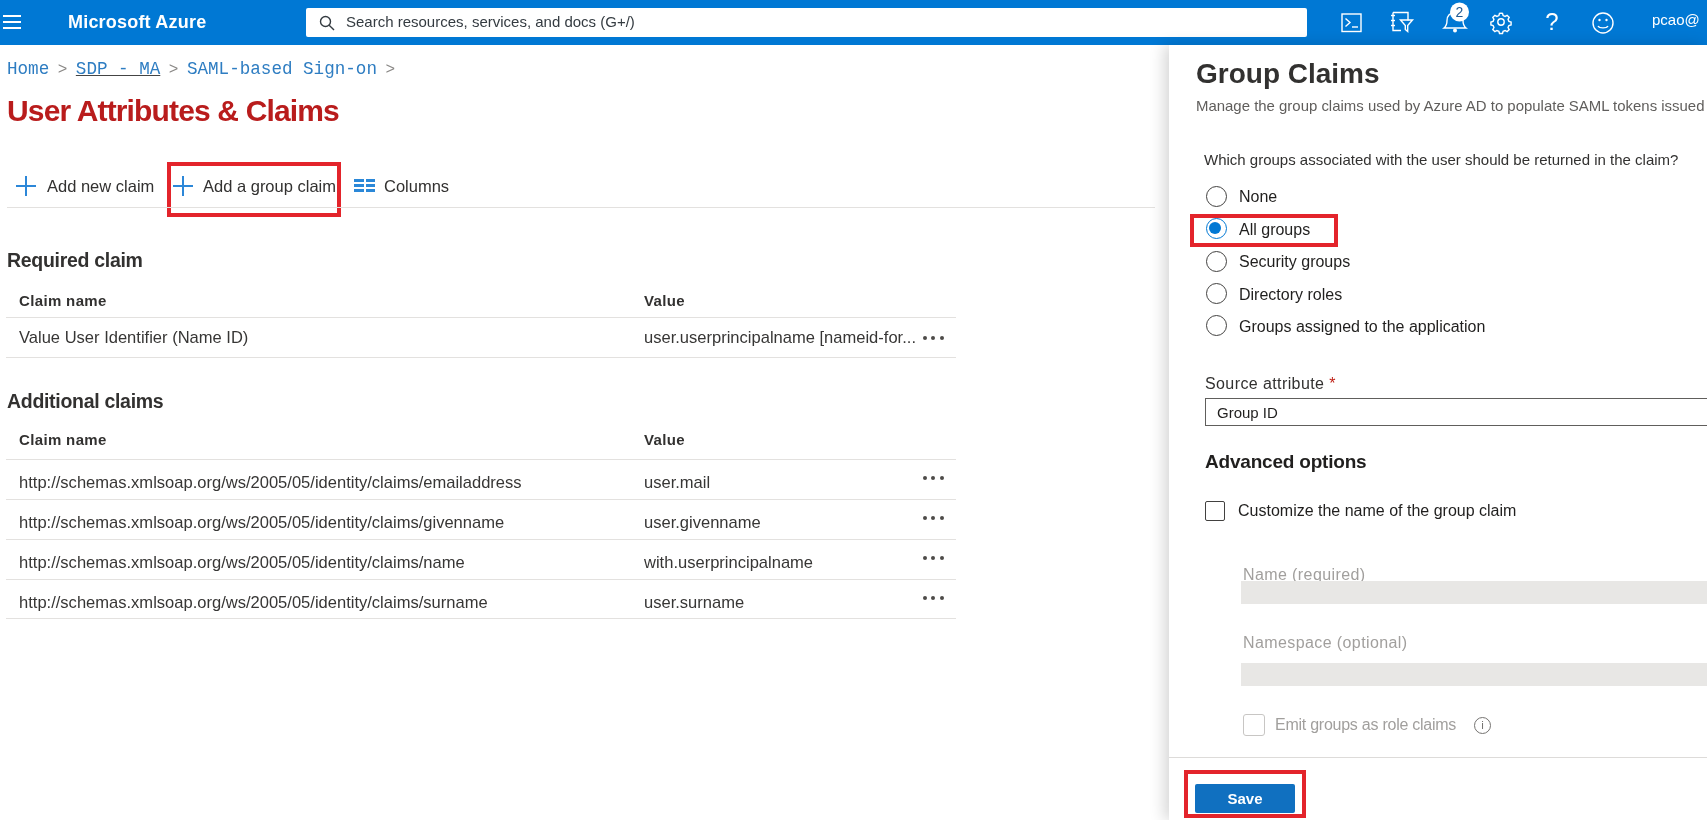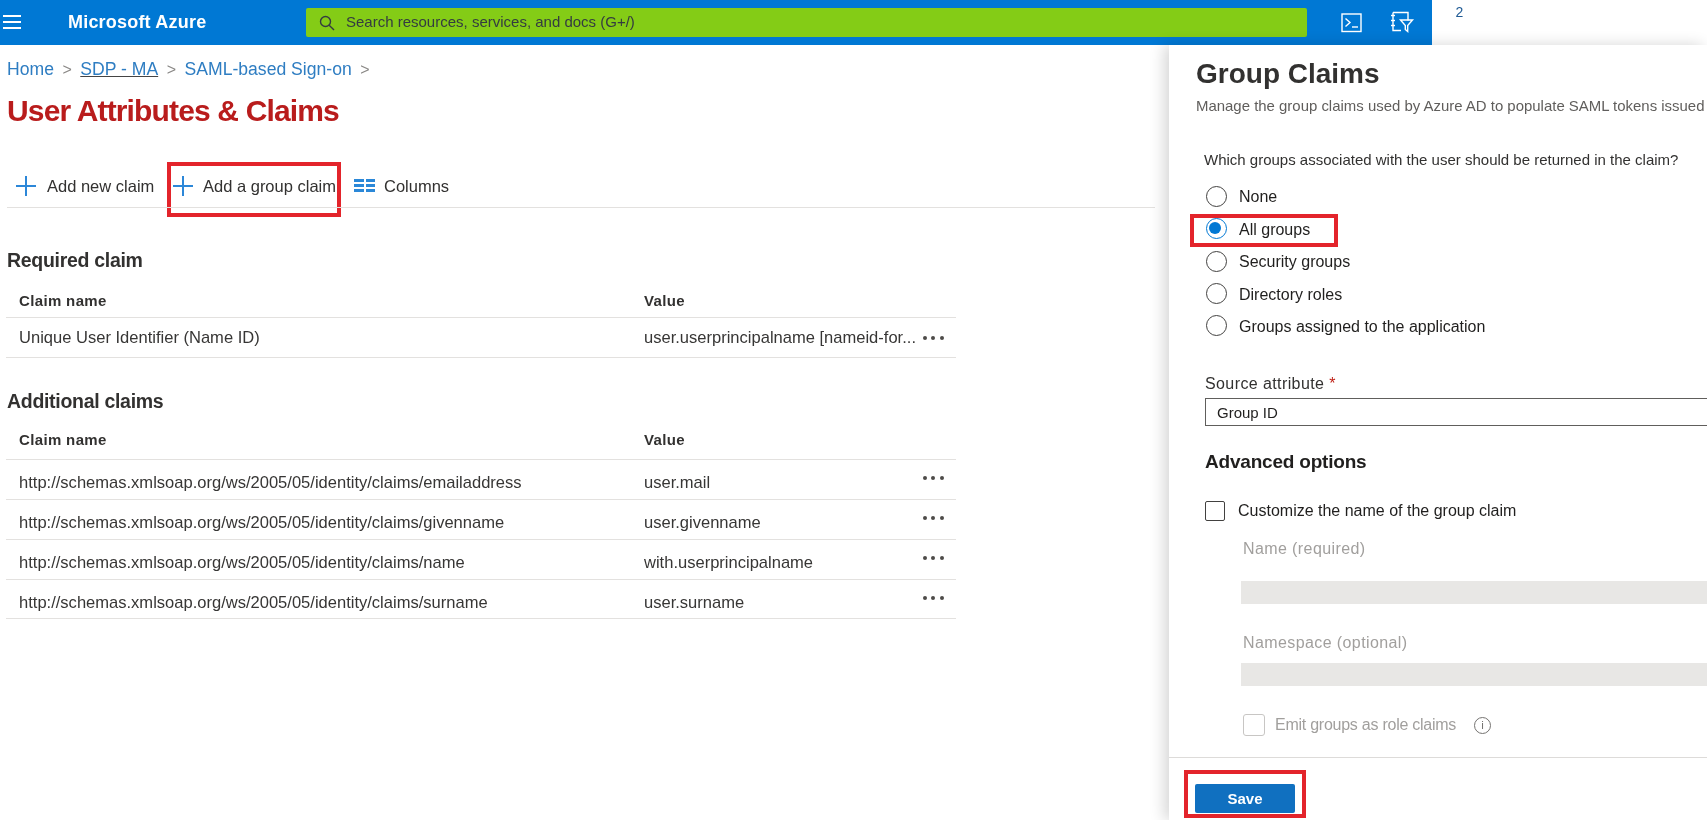--- a/index.html
+++ b/index.html
@@ -1,29 +1,29 @@
 <!DOCTYPE html>
 <html><head>
 <meta charset="utf-8">
 <style>
   * { margin:0; padding:0; box-sizing:border-box; }
   html,body { width:1707px; height:820px; overflow:hidden; background:#fff;
     font-family:"Liberation Sans", sans-serif; }
   .abs { position:absolute; }
 
   
-  #topbar { position:absolute; left:0; top:0; width:1432px; height:45px; background:#0078d4; }
+  #topbar { position:absolute; left:0; top:0; width:1707px; height:45px; background:#0078d4; }
   #hamb div { position:absolute; left:2.5px; width:18px; height:2.4px; background:#fff; }
   #msazure { position:absolute; left:68px; top:12px; color:#fff; font-size:18px; font-weight:700; letter-spacing:0.2px; }
-  #searchbox { position:absolute; left:306px; top:8px; width:1001px; height:29px; background:#84cc16; border-radius:2px; }
+  #searchbox { position:absolute; left:306px; top:8px; width:1001px; height:29px; background:#ffffff; border-radius:2px; }
   #searchbox .ph { position:absolute; left:37px; top:5px; font-size:15px; color:#343b41; }
   .topico { position:absolute; top:0; height:45px; }
 
   
-  #crumb { position:absolute; left:7px; top:59px; font-size:17.6px; color:#605e5c; }
+  #crumb { position:absolute; left:7px; top:59px; font-size:17.6px; color:#605e5c;font-family:Liberation Mono, monospace; }
   #crumb a { color:#2e7dc2; text-decoration:none; }
   #crumb .sep { color:#8a8886; padding:0 8.5px; font-size:16px; }
   #h1 { position:absolute; left:7px; top:94px; font-size:30px; font-weight:700; color:#b91c1c; letter-spacing:-0.85px; }
 
   
   .tbtext { position:absolute; top:177px; font-size:16.5px; color:#323130; }
   .plus { position:absolute; top:176px; width:20px; height:20px; }
   .plus:before { content:""; position:absolute; left:0; top:9px; width:20px; height:2.2px; background:#2c87d8; }
   .plus:after { content:""; position:absolute; left:9px; top:0; width:2.2px; height:20px; background:#2c87d8; }
   #redbox1 { position:absolute; left:167px; top:162px; width:174px; height:55px; border:4px solid #e3242b; }
@@ -141,21 +141,21 @@
   <div style="left:366px;top:184px;width:8.5px"></div>
   <div style="left:366px;top:189px;width:8.5px"></div>
 </div>
 <div class="tbtext" style="left:384px">Columns</div>
 <div id="tbline"></div>
 
 <div class="sechead" style="top:249px">Required claim</div>
 <div class="th" style="left:19px;top:292px">Claim name</div>
 <div class="th" style="left:644px;top:292px">Value</div>
 <div class="hline" style="top:317px"></div>
-<div class="td" style="left:19px;top:328px">Unique User Identifier (Name ID)</div>
+<div class="td" style="left:19px;top:328px">Value User Identifier (Name ID)</div>
 <div class="td" style="left:644px;top:328px">user.userprincipalname [nameid-for...</div>
 <div class="dots" style="left:923px;top:336px">
     <i></i>
     <i></i>
     <i></i>
   </div>
 <div class="hline" style="top:357px"></div>
 
 <div class="sechead" style="top:390px">Additional claims</div>
 <div class="th" style="left:19px;top:431px">Claim name</div>
@@ -211,21 +211,21 @@
     <div class="rlabel" style="top:272.5px">Groups assigned to the application</div>
   <div id="redbox2"></div>
 
   <div id="srcattr">Source attribute <span>*</span></div>
   <div id="srcinput">Group ID</div>
   <div id="advopt">Advanced options</div>
 
   <div class="chk" style="left:36px;top:456px"></div>
   <div id="clabel1">Customize the name of the group claim</div>
 
-  <div class="glabel" style="left:74px;top:495px">Name (required)</div>
+  <div class="glabel" style="left:74px;top:521px">Name (required)</div>
   <div class="ginput" style="top:536px"></div>
   <div class="glabel" style="left:74px;top:588.5px">Namespace (optional)</div>
   <div class="ginput" style="top:618px"></div>
 
   <div class="chk dis" style="left:73.5px;top:668.5px"></div>
   <div class="glabel" style="left:106px;top:671px;letter-spacing:-0.25px">Emit groups as role claims</div>
   <div id="info">i</div>
 
   <div id="psep"></div>
   <div id="redbox3"></div>

